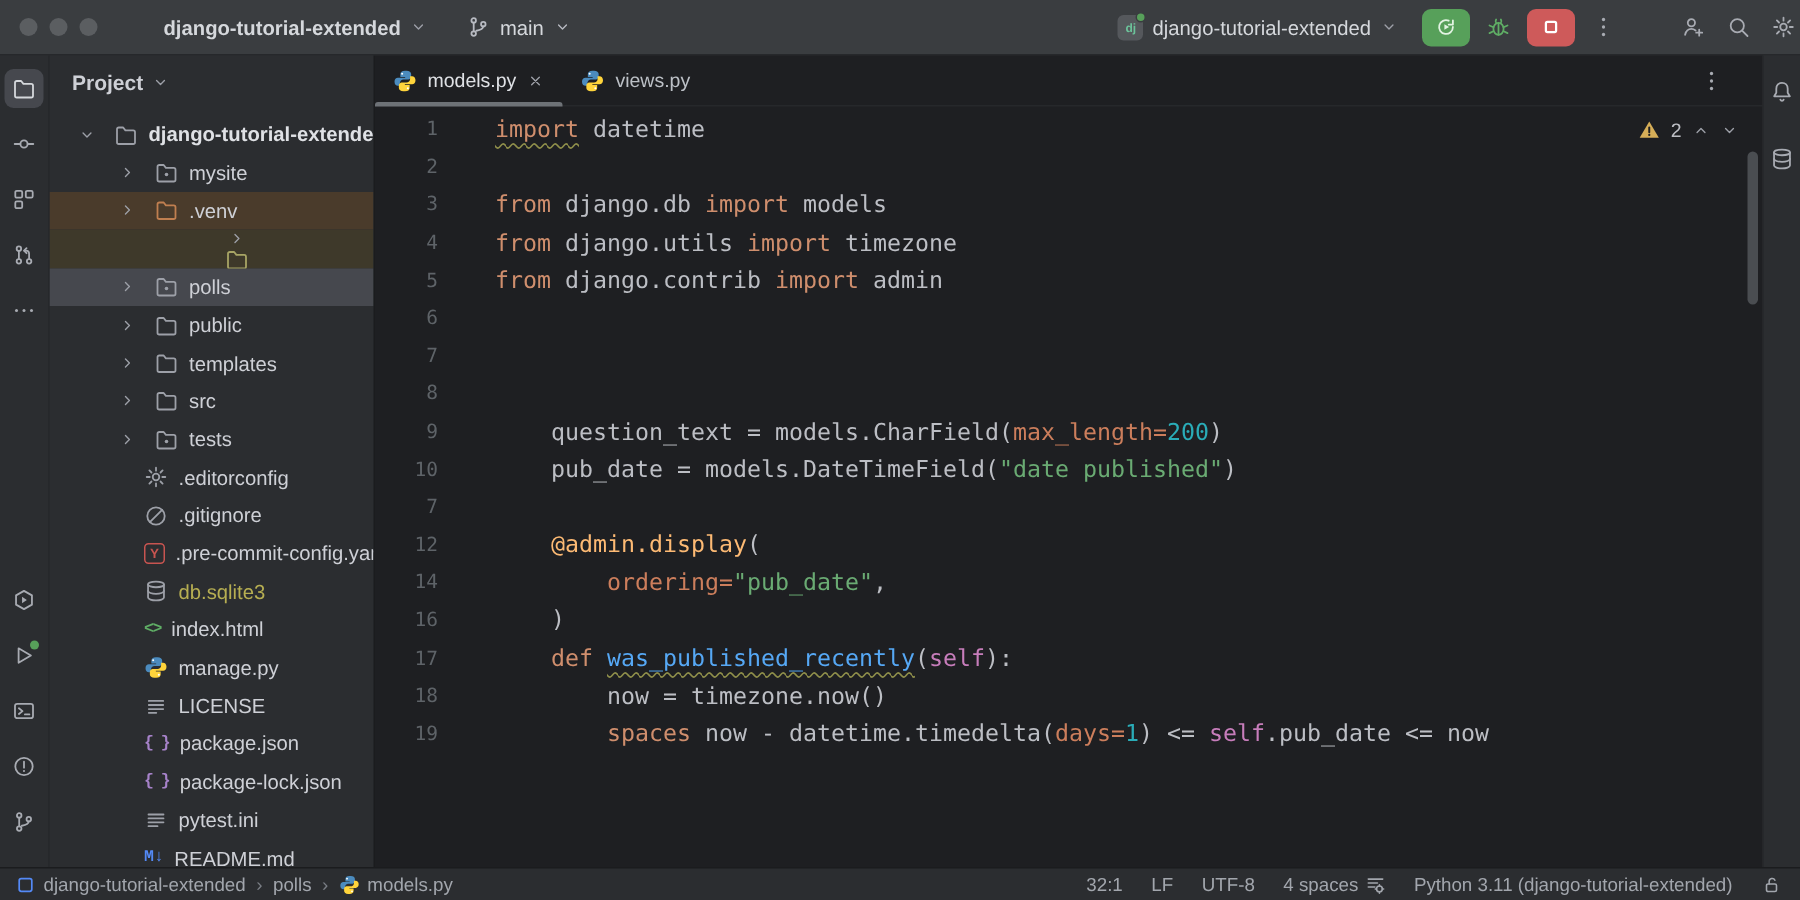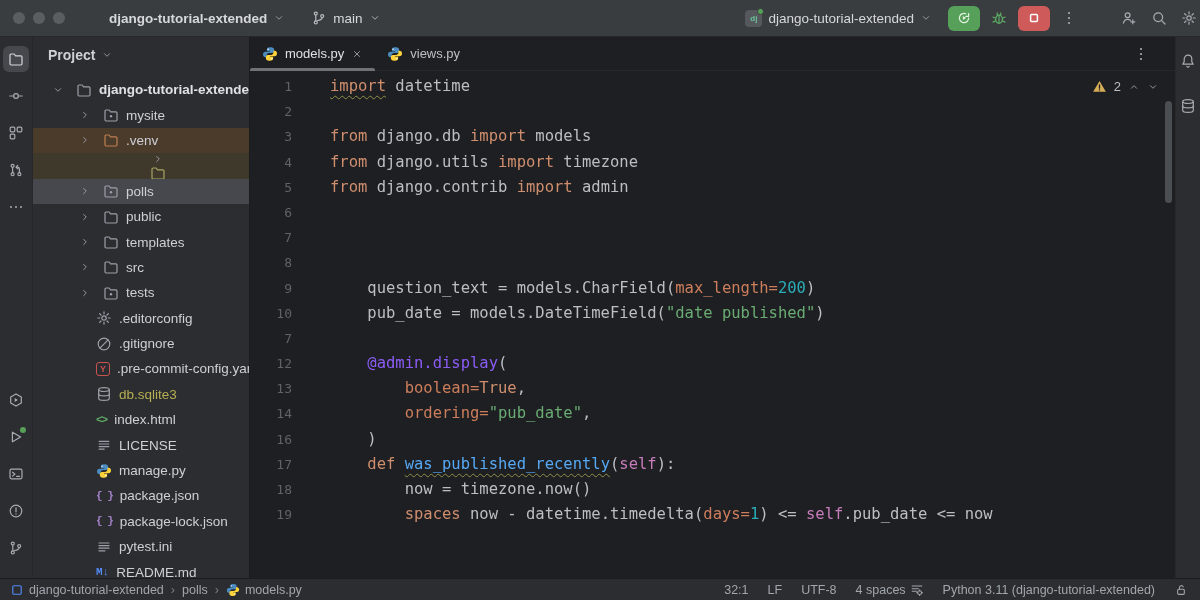--- a/index.html
+++ b/index.html
@@ -76,21 +76,21 @@
 
   .editor { position:relative; flex:1; overflow:hidden; padding-top:3px; }
   .code-line { display:flex; height:25.2px; line-height:25.2px;
     font-family:"DejaVu Sans Mono","Liberation Mono",monospace; font-size:15.5px; }
   .ln { width:42px; text-align:right; color:#5E6368; font-size:13px; flex:none; }
   .ct { white-space:pre; margin-left:38px; color:#BCBEC4; }
   .c-kw    { color:#CF8E6D; }
   .c-param { color:#CC7E5C; }
   .c-str   { color:#6AAB73; }
   .c-num   { color:#2AACB8; }
-  .c-deco  { color:#8b5cf6; }
+  .c-deco  { color:#fdba74; }
   .c-fn    { color:#56A8F5; }
   .c-self  { color:#C77DBB; }
   .c-pl    { color:#BCBEC4; }
   .c-wavy  { text-decoration-line:underline; text-decoration-style:wavy;
     text-decoration-color:#8F8F4A; text-decoration-thickness:1px; text-underline-offset:4px; }
   .inspect { position:absolute; top:8px; right:16px; display:flex; align-items:center; gap:7px;
     font-size:13px; color:#BCBEC4; }
   .inspect .chev { color:#9DA0A8; }
   .inspect .warn svg { width:15px; height:15px; stroke:none; }
   .scroll-thumb { position:absolute; right:3px; top:30px; width:7px; height:102px;
@@ -477,36 +477,36 @@
           <span class="chev-cell"></span>
           <span class="ic">
             <span class="glyph" style="color:#5FAD65">&lt;&gt;</span>
           </span>
           <span>index.html</span>
         </div>
         <div class="tree-row" style="padding-left: 41px;">
           <span class="chev-cell"></span>
           <span class="ic">
             <svg viewBox="0 0 16 16">
-              <path d="M3.2 4.3h9.6M3.2 7h9.6M3.2 9.7h9.6M3.2 12.2h5"></path>
-            </svg>
-          </span>
-          <span>LICENSE</span>
-        </div>
-        <div class="tree-row" style="padding-left: 41px;">
-          <span class="chev-cell"></span>
-          <span class="ic">
-            <svg viewBox="0 0 16 16">
               <path fill="#4B8BBE" stroke="none" d="M7.9 1.2c-1.9 0-3 .9-3 2.2v1.9h3.2v.5H3.3c-1.3 0-2.3 1-2.3 2.7 0 1.6 1 2.7 2.3 2.7h1.3V9.4c0-1.3 1.1-2.4 2.4-2.4h3.2c1 0 1.9-.9 1.9-2V3.4c0-1.2-1.2-2.2-3-2.2z"></path>
               <circle cx="6.1" cy="3.2" r=".7" fill="#fff" stroke="none"></circle>
               <path fill="#FFD43B" stroke="none" d="M8.1 14.8c1.9 0 3-.9 3-2.2v-1.9H7.9v-.5h4.8c1.3 0 2.3-1 2.3-2.7 0-1.6-1-2.7-2.3-2.7h-1.3v1.8c0 1.3-1.1 2.4-2.4 2.4H5.8c-1 0-1.9.9-1.9 2v1.6c0 1.2 1.2 2.2 3 2.2z"></path>
               <circle cx="9.9" cy="12.8" r=".7" fill="#fff" stroke="none"></circle>
             </svg>
           </span>
           <span>manage.py</span>
+        </div>
+        <div class="tree-row" style="padding-left: 41px;">
+          <span class="chev-cell"></span>
+          <span class="ic">
+            <svg viewBox="0 0 16 16">
+              <path d="M3.2 4.3h9.6M3.2 7h9.6M3.2 9.7h9.6M3.2 12.2h5"></path>
+            </svg>
+          </span>
+          <span>LICENSE</span>
         </div>
         <div class="tree-row" style="padding-left: 41px;">
           <span class="chev-cell"></span>
           <span class="ic">
             <span class="glyph" style="color:#A682C9">{ }</span>
           </span>
           <span>package.json</span>
         </div>
         <div class="tree-row" style="padding-left: 41px;">
           <span class="chev-cell"></span>
@@ -616,24 +616,20 @@
           </div>
           <div class="code-line">
             <span class="ln">7</span>
             <span class="ct"></span>
           </div>
           <div class="code-line">
             <span class="ln">12</span>
             <span class="ct"><span class="c-pl">    </span><span class="c-deco">@admin.display</span><span class="c-pl">(</span></span>
           </div>
           <div class="code-line">
-            <span class="ln">13</span>
-            <span class="ct"><span class="c-pl">        </span><span class="c-param">boolean=</span><span class="c-kw">True</span><span class="c-pl">,</span></span>
-          </div>
-          <div class="code-line">
             <span class="ln">14</span>
             <span class="ct"><span class="c-pl">        </span><span class="c-param">ordering=</span><span class="c-str">"pub_date"</span><span class="c-pl">,</span></span>
           </div>
           <div class="code-line">
             <span class="ln">16</span>
             <span class="ct"><span class="c-pl">    )</span></span>
           </div>
           <div class="code-line">
             <span class="ln">17</span>
             <span class="ct"><span class="c-pl">    </span><span class="c-kw">def</span><span class="c-pl"> </span><span class="c-fn c-wavy">was_published_recently</span><span class="c-pl">(</span><span class="c-self">self</span><span class="c-pl">):</span></span>

